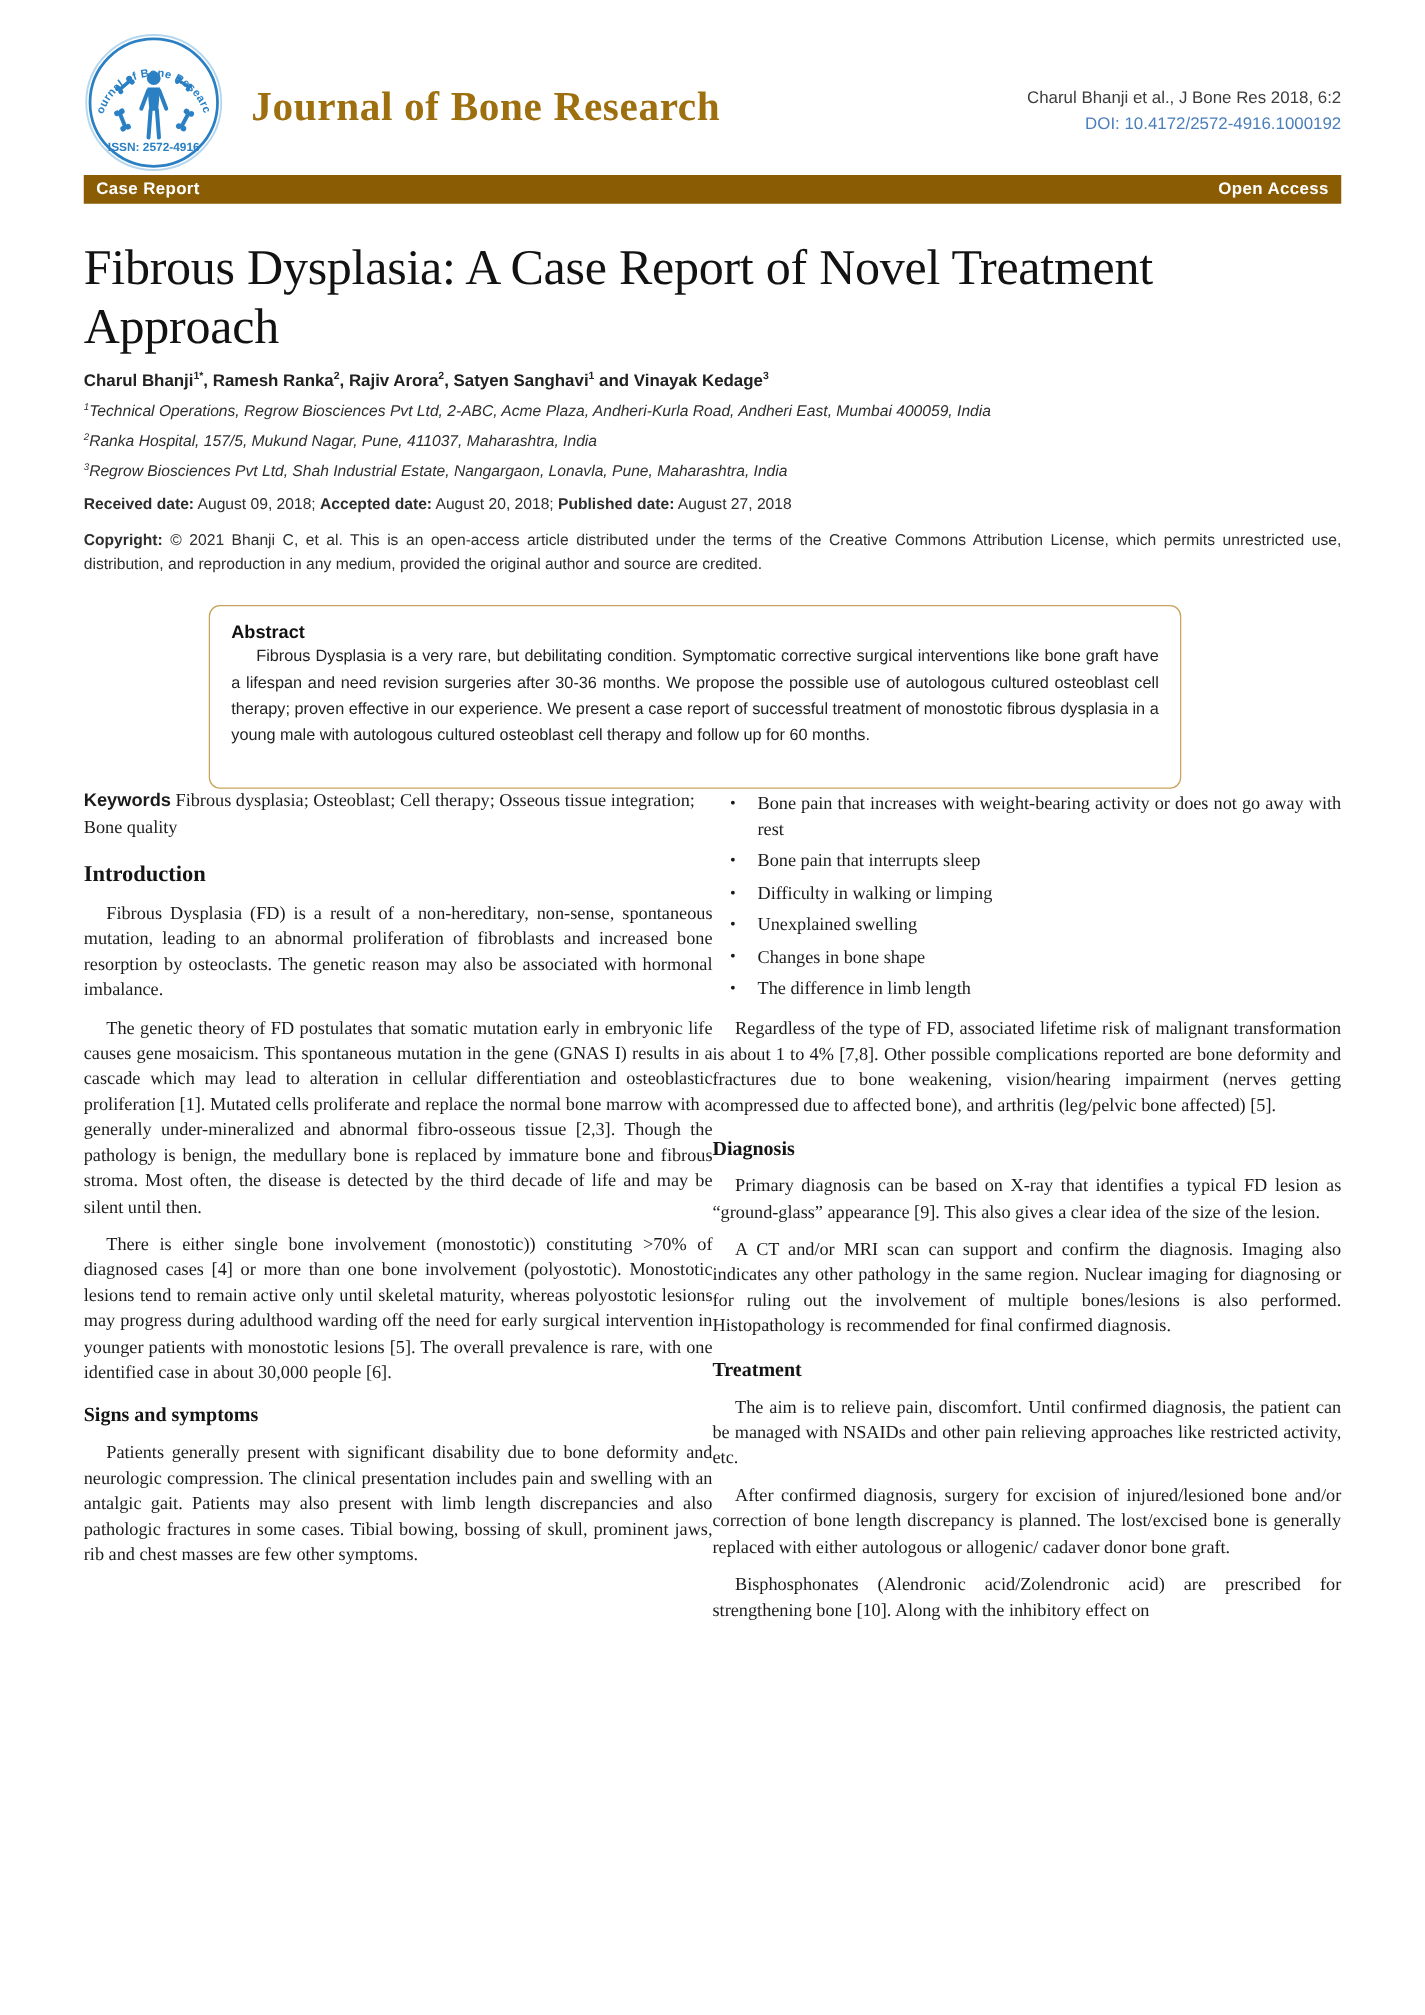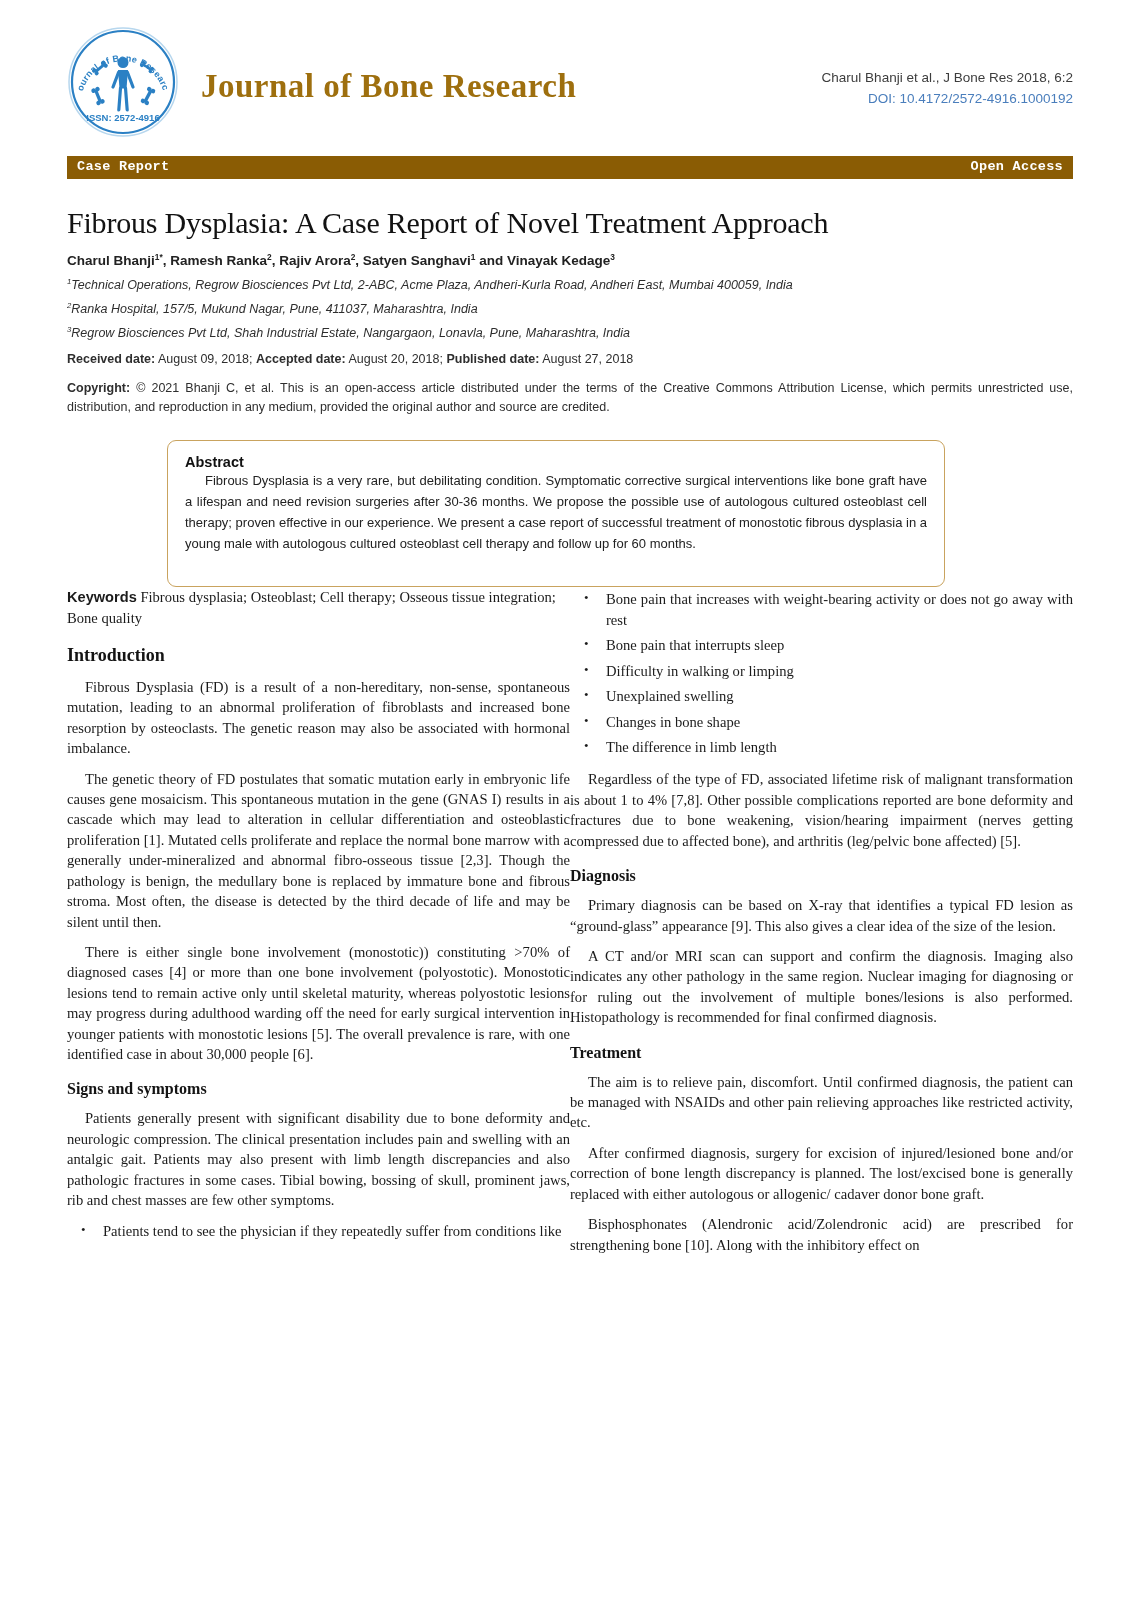--- a/index.html
+++ b/index.html
@@ -14,26 +14,26 @@
   .masthead{display:flex;justify-content:space-between;align-items:flex-start;}
   .brand{display:flex;align-items:center;gap:22px;}
   .logo{flex:0 0 auto;}
   .journal-title{font-family:"Liberation Serif",serif;font-weight:bold;font-size:33px;
                  color:#9e6f0e;letter-spacing:.5px;margin-top:8px;}
   .cite-block{text-align:right;font-family:"Liberation Sans",sans-serif;font-size:13.5px;
               color:#3d3d3d;margin-top:42px;line-height:1.55;}
   .doi-line{color:#4a7ebc;cursor:pointer;}
 
   
-  .type-bar{margin-top:18px;background:#8a5c04;color:#ffffff;
-            font-family:Liberation Mono, monospace;font-weight:700;font-size:13.5px;
+  .type-bar{margin-top:2px;background:#8a5c04;color:#ffffff;
+            font-family:Liberation Sans, sans-serif;font-weight:700;font-size:13.5px;
             display:flex;justify-content:space-between;padding:3px 10px 5px;letter-spacing:.3px;}
 
   
-  .article-title{margin-top:27px;font-size:30px;font-weight:normal;color:#121212;letter-spacing:-.2px;}
+  .article-title{margin-top:27px;font-size:40px;font-weight:normal;color:#121212;letter-spacing:-.2px;}
   .authors{margin-top:13px;font-family:"Liberation Sans",sans-serif;font-weight:700;font-size:13.5px;color:#222;}
   .affiliation{margin-top:10px;font-family:"Liberation Sans",sans-serif;font-style:italic;
                font-size:12.5px;color:#2e2e2e;}
   .meta{margin-top:10px;font-family:"Liberation Sans",sans-serif;font-size:12.5px;
         line-height:1.5;color:#2e2e2e;text-align:justify;}
   sup{font-size:.62em;line-height:0;}
 
   
   .abstract-box{margin:24px 128px 0 100px;border:1.5px solid #c9a35e;border-radius:9px;
                 padding:13px 17px 32px;background:#fff;}
@@ -158,23 +158,20 @@
       <h4 class="sec">Introduction</h4>
       <div>
           <p class="bp">Fibrous Dysplasia (FD) is a result of a non-hereditary, non-sense, spontaneous mutation, leading to an abnormal proliferation of fibroblasts and increased bone resorption by osteoclasts. The genetic reason may also be associated with hormonal imbalance.</p>
           <p class="bp">The genetic theory of FD postulates that somatic mutation early in embryonic life causes gene mosaicism. This spontaneous mutation in the gene (GNAS I) results in a cascade which may lead to alteration in cellular differentiation and osteoblastic proliferation [1]. Mutated cells proliferate and replace the normal bone marrow with a generally under-mineralized and abnormal fibro-osseous tissue [2,3]. Though the pathology is benign, the medullary bone is replaced by immature bone and fibrous stroma. Most often, the disease is detected by the third decade of life and may be silent until then.</p>
           <p class="bp">There is either single bone involvement (monostotic)) constituting &gt;70% of diagnosed cases [4] or more than one bone involvement (polyostotic). Monostotic lesions tend to remain active only until skeletal maturity, whereas polyostotic lesions may progress during adulthood warding off the need for early surgical intervention in younger patients with monostotic lesions [5]. The overall prevalence is rare, with one identified case in about 30,000 people [6].</p>
         </div>
       <h5 class="subsec">Signs and symptoms</h5>
       <div>
           <p class="bp">Patients generally present with significant disability due to bone deformity and neurologic compression. The clinical presentation includes pain and swelling with an antalgic gait. Patients may also present with limb length discrepancies and also pathologic fractures in some cases. Tibial bowing, bossing of skull, prominent jaws, rib and chest masses are few other symptoms.</p>
         </div>
-      <ul class="bullets">
-          <li>Patients tend to see the physician if they repeatedly suffer from conditions like</li>
-        </ul>
     </div>
 
     <div class="col">
       <ul class="bullets">
           <li>Bone pain that increases with weight-bearing activity or does not go away with rest</li>
           <li>Bone pain that interrupts sleep</li>
           <li>Difficulty in walking or limping</li>
           <li>Unexplained swelling</li>
           <li>Changes in bone shape</li>
           <li>The difference in limb length</li>

